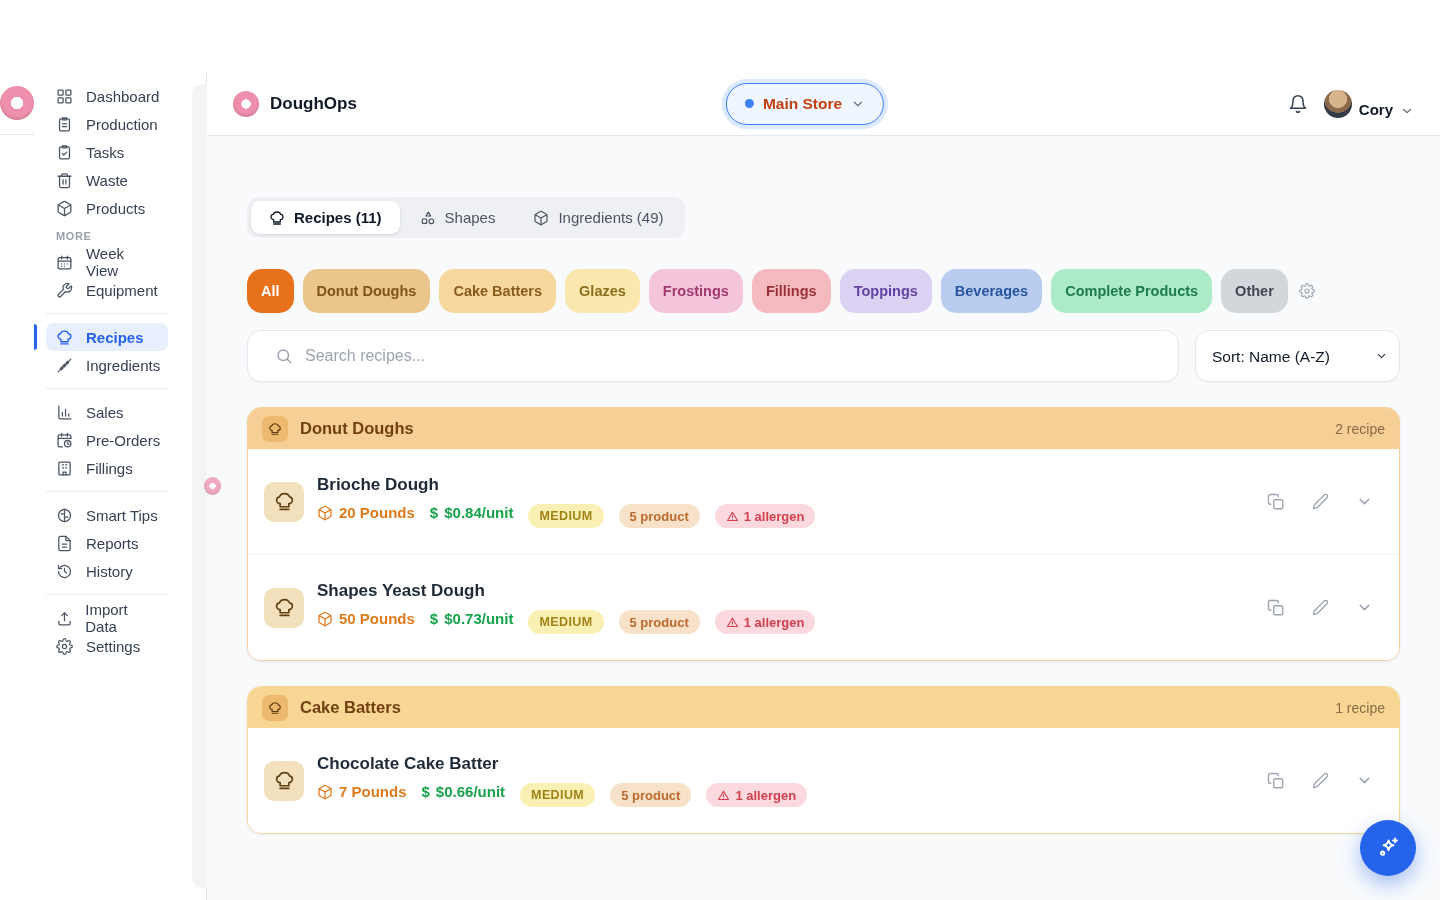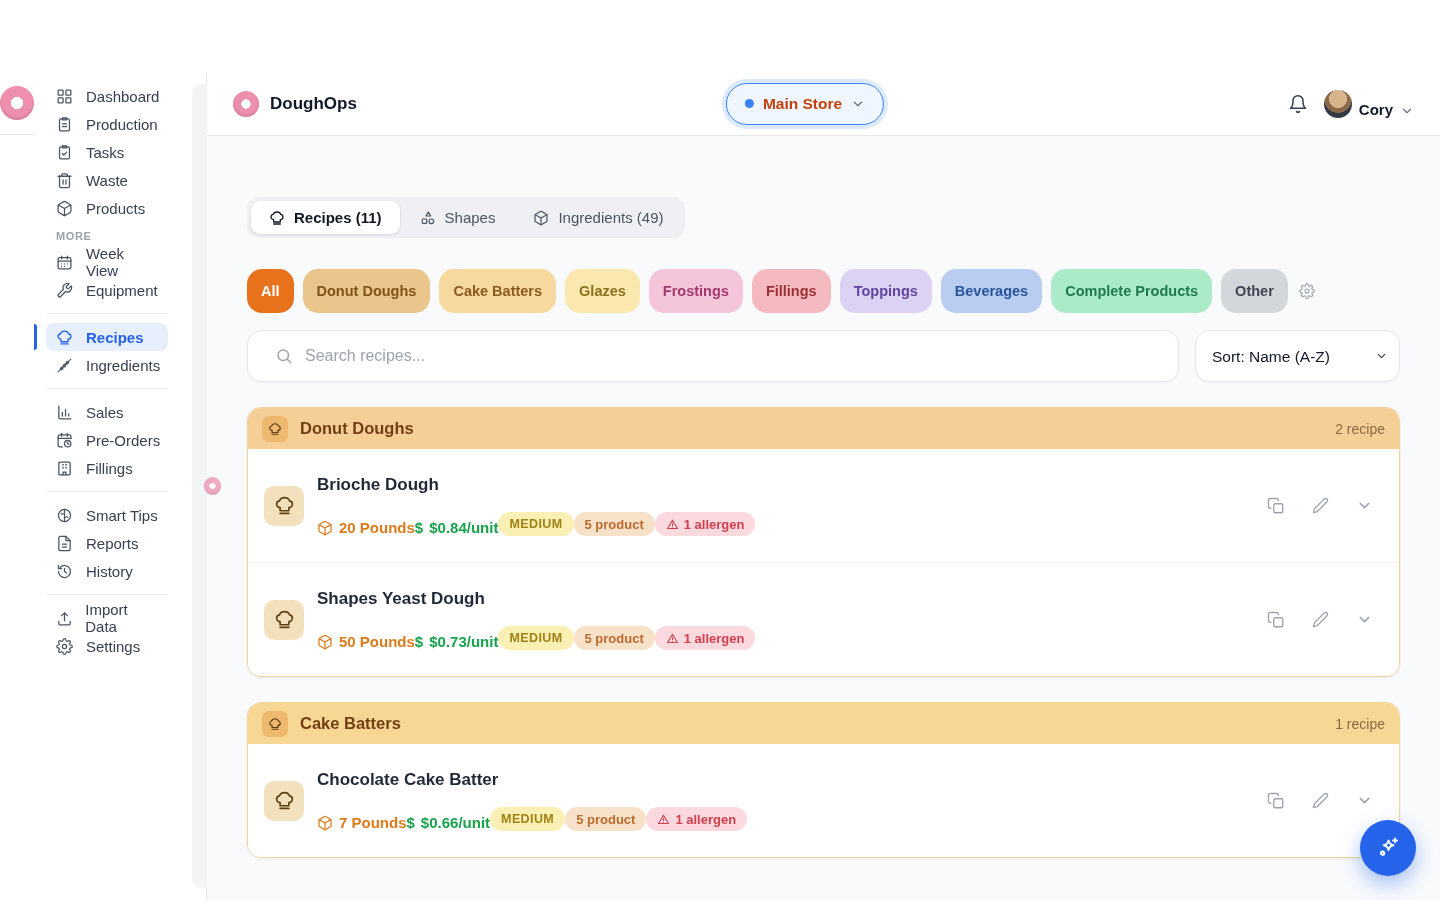--- a/index.html
+++ b/index.html
@@ -127,21 +127,21 @@
   .group-name { font-size:16.5px; font-weight:700; color:#713F12; }
   .group-count { margin-left:auto; font-size:14px; color:#8A6A45; }
 
   .recipe-row { display:flex; align-items:center; padding:26px 16px; background:#fff; }
   .recipe-row + .recipe-row { border-top:1px solid #f1f5f9; }
   .r-ico { width:40px; height:40px; border-radius:10px; background:#F3E0BC; display:flex;
     align-items:center; justify-content:center; color:#5F4012; margin-right:13px; }
   .r-ico svg { width:21px; height:21px; }
   .r-body { flex:1; min-width:0; }
   .r-name { font-size:17px; font-weight:700; color:#1f2937; }
-  .r-meta { display:flex; align-items:flex-end; margin-top:17px; }
+  .r-meta { display:flex; align-items:flex-start; gap:15px; margin-top:9px; }
   .m-yield { display:flex; align-items:center; gap:6px; font-size:15px; font-weight:600;
     color:#DD7A1B; }
   .m-cost { display:flex; align-items:center; gap:6px; font-size:15px; font-weight:600;
     color:#16A34A; }
   .badge { display:flex; align-items:center; gap:5px; height:24px; padding:0 11px;
     border-radius:12px; font-size:13px; font-weight:600; }
   .b-diff { background:#FBF0B4; color:#A08215; font-size:12.5px; font-weight:700;
     letter-spacing:.4px; }
   .b-prod { background:#F7E2C9; color:#BC6A2E; }
   .b-allerg { background:#FBD9DE; color:#D2404E; }

